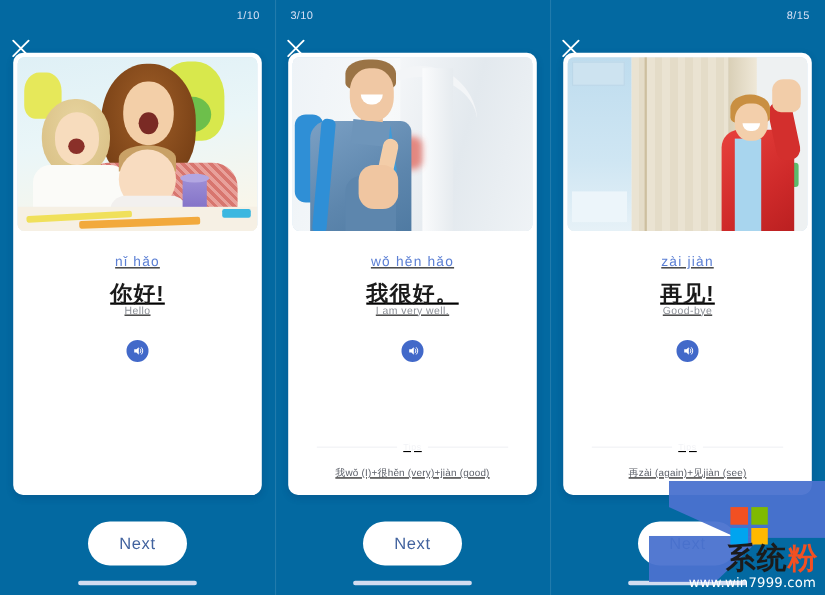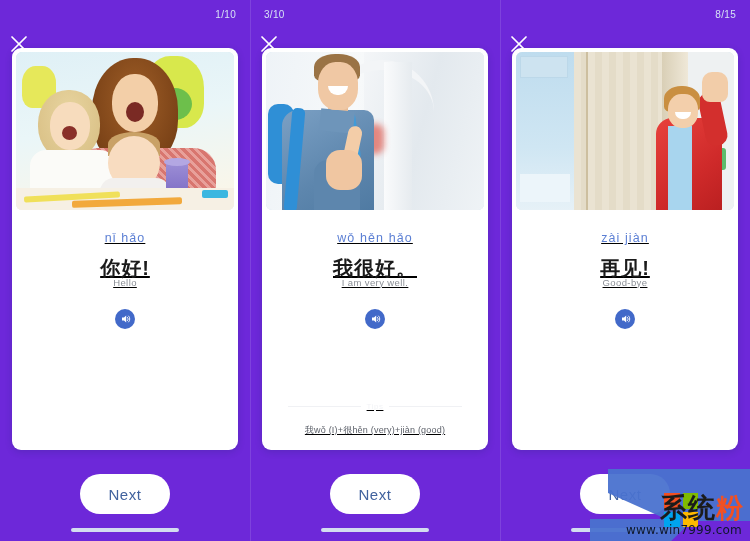--- a/index.html
+++ b/index.html
@@ -17,21 +17,21 @@
     width: 750px;
     height: 541px;
     display: flex;
     background: #4a72cf;
   }
 
   .screen {
     position: relative;
     width: 250px;
     height: 541px;
-    background: #6d28d9;
+    background: #0369a1;
     flex: 0 0 250px;
     display: flex;
     flex-direction: column;
     align-items: center;
   }
 
   
   .counter {
     position: absolute;
     top: 9px;
@@ -408,21 +408,21 @@
     position: absolute; left: 152px; bottom: 0; width: 34px; height: 18px;
     background: #3f5d86;
   }
 
   
   .watermark {
     position: absolute;
     right: 0;
     bottom: 0;
     width: 196px;
-    height: 72px;
+    height: 104px;
     pointer-events: none;
   }
   .wm-ribbon1 {
     position: absolute; right: 0; top: 0; width: 142px; height: 52px;
     background: #4a72cf;
     clip-path: polygon(0 0, 100% 0, 100% 100%, 44% 100%, 0 46%);
     opacity: .95;
   }
   .wm-ribbon2 {
     position: absolute; right: 56px; top: 50px; width: 104px; height: 42px;
@@ -445,21 +445,21 @@
   .wm-title {
     position: absolute; right: 6px; bottom: 20px;
     font-size: 27px; font-weight: 700; color: #1b1b1b;
     letter-spacing: 1px; line-height: 1;
     font-family: "DejaVu Sans", sans-serif;
     display: flex; align-items: baseline;
   }
   .wm-title .hl { color: #f25022; }
   .wm-url {
     position: absolute; right: 8px; bottom: 4px;
-    font-size: 12px; color: #0f172a; letter-spacing: .2px;
+    font-size: 12px; color: #ffffff; letter-spacing: .2px;
     font-family: "DejaVu Sans", sans-serif;
   }
 
   .divider-v {
     position: absolute; top: 0; width: 1px; height: 100%;
     background: rgba(255,255,255,0.12);
   }
 </style>
 </head>
 <body>
@@ -619,20 +619,28 @@
         <div class="english">Good-bye</div>
 
         <div class="audio-btn">
           <svg width="12" height="12" viewBox="0 0 12 12">
             <path d="M3 4.5 L5 4.5 L7.2 2.6 L7.2 9.4 L5 7.5 L3 7.5 Z" fill="#ffffff"></path>
             <path d="M8.4 4.2 a2.4 2.4 0 0 1 0 3.6" stroke="#ffffff" stroke-width="0.9" fill="none" stroke-linecap="round"></path>
             <path d="M9.6 3 a4.1 4.1 0 0 1 0 6" stroke="#ffffff" stroke-width="0.9" fill="none" stroke-linecap="round"></path>
           </svg>
         </div>
 
+        <div class="tips-wrap">
+          <div class="tips-sep">
+            <span class="line"></span>
+            <span class="tips-label">Tips</span>
+            <span class="line"></span>
+          </div>
+          <div class="tips-text">再zài (again)+见jiàn (see)</div>
+        </div>
       </div>
     </div>
 
     <button class="next-btn">Next</button>
     <div class="home-indicator"></div>
   </div>
 
   <div class="watermark">
     <div class="wm-ribbon1"></div>
     <div class="wm-ribbon2"></div>

